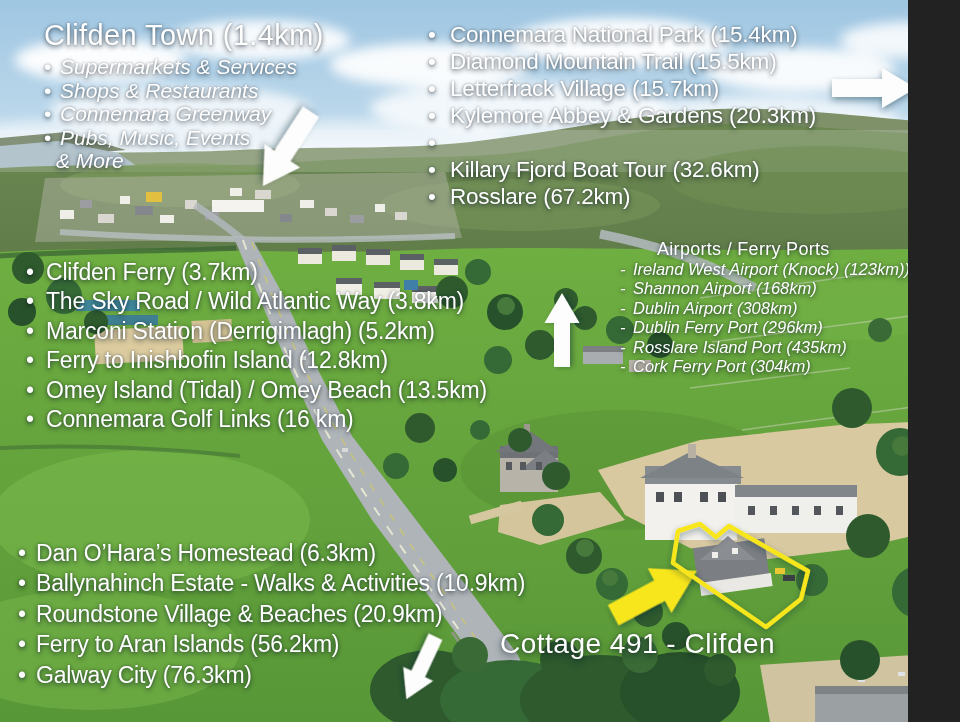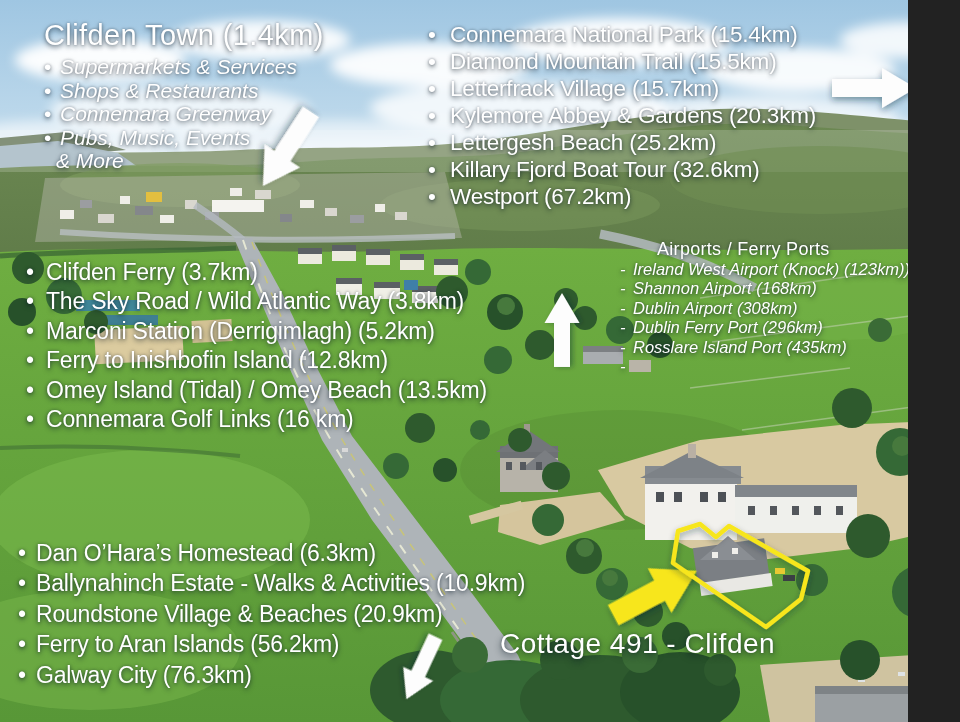--- a/index.html
+++ b/index.html
@@ -345,29 +345,28 @@
       <li>
           <span class="mk">•</span>
           <span>Letterfrack Village (15.7km)</span>
         </li>
       <li>
           <span class="mk">•</span>
           <span>Kylemore Abbey &amp; Gardens (20.3km)</span>
         </li>
       <li>
           <span class="mk">•</span>
-          <span>Lettergesh Beach (25.2km)</span>
         </li>
       <li>
           <span class="mk">•</span>
           <span>Killary Fjord Boat Tour (32.6km)</span>
         </li>
       <li>
           <span class="mk">•</span>
-          <span>Westport (67.2km)</span>
+          <span>Rosslare (67.2km)</span>
         </li>
     </ul>
   </div>
 
   <div class="block b-west">
     <ul>
       <li>
           <span class="mk">•</span>
           <span>Clifden Ferry (3.7km)</span>
         </li>
@@ -412,20 +411,21 @@
       <li>
           <span class="mk">-</span>
           <span>Dublin Ferry Port (296km)</span>
         </li>
       <li>
           <span class="mk">-</span>
           <span>Rosslare Island Port (435km)</span>
         </li>
       <li>
           <span class="mk">-</span>
+          <span>Cork Ferry Port (304km)</span>
         </li>
     </ul>
   </div>
 
   <div class="block b-south">
     <ul>
       <li>
           <span class="mk">•</span>
           <span>Dan O’Hara’s Homestead (6.3km)</span>
         </li>

